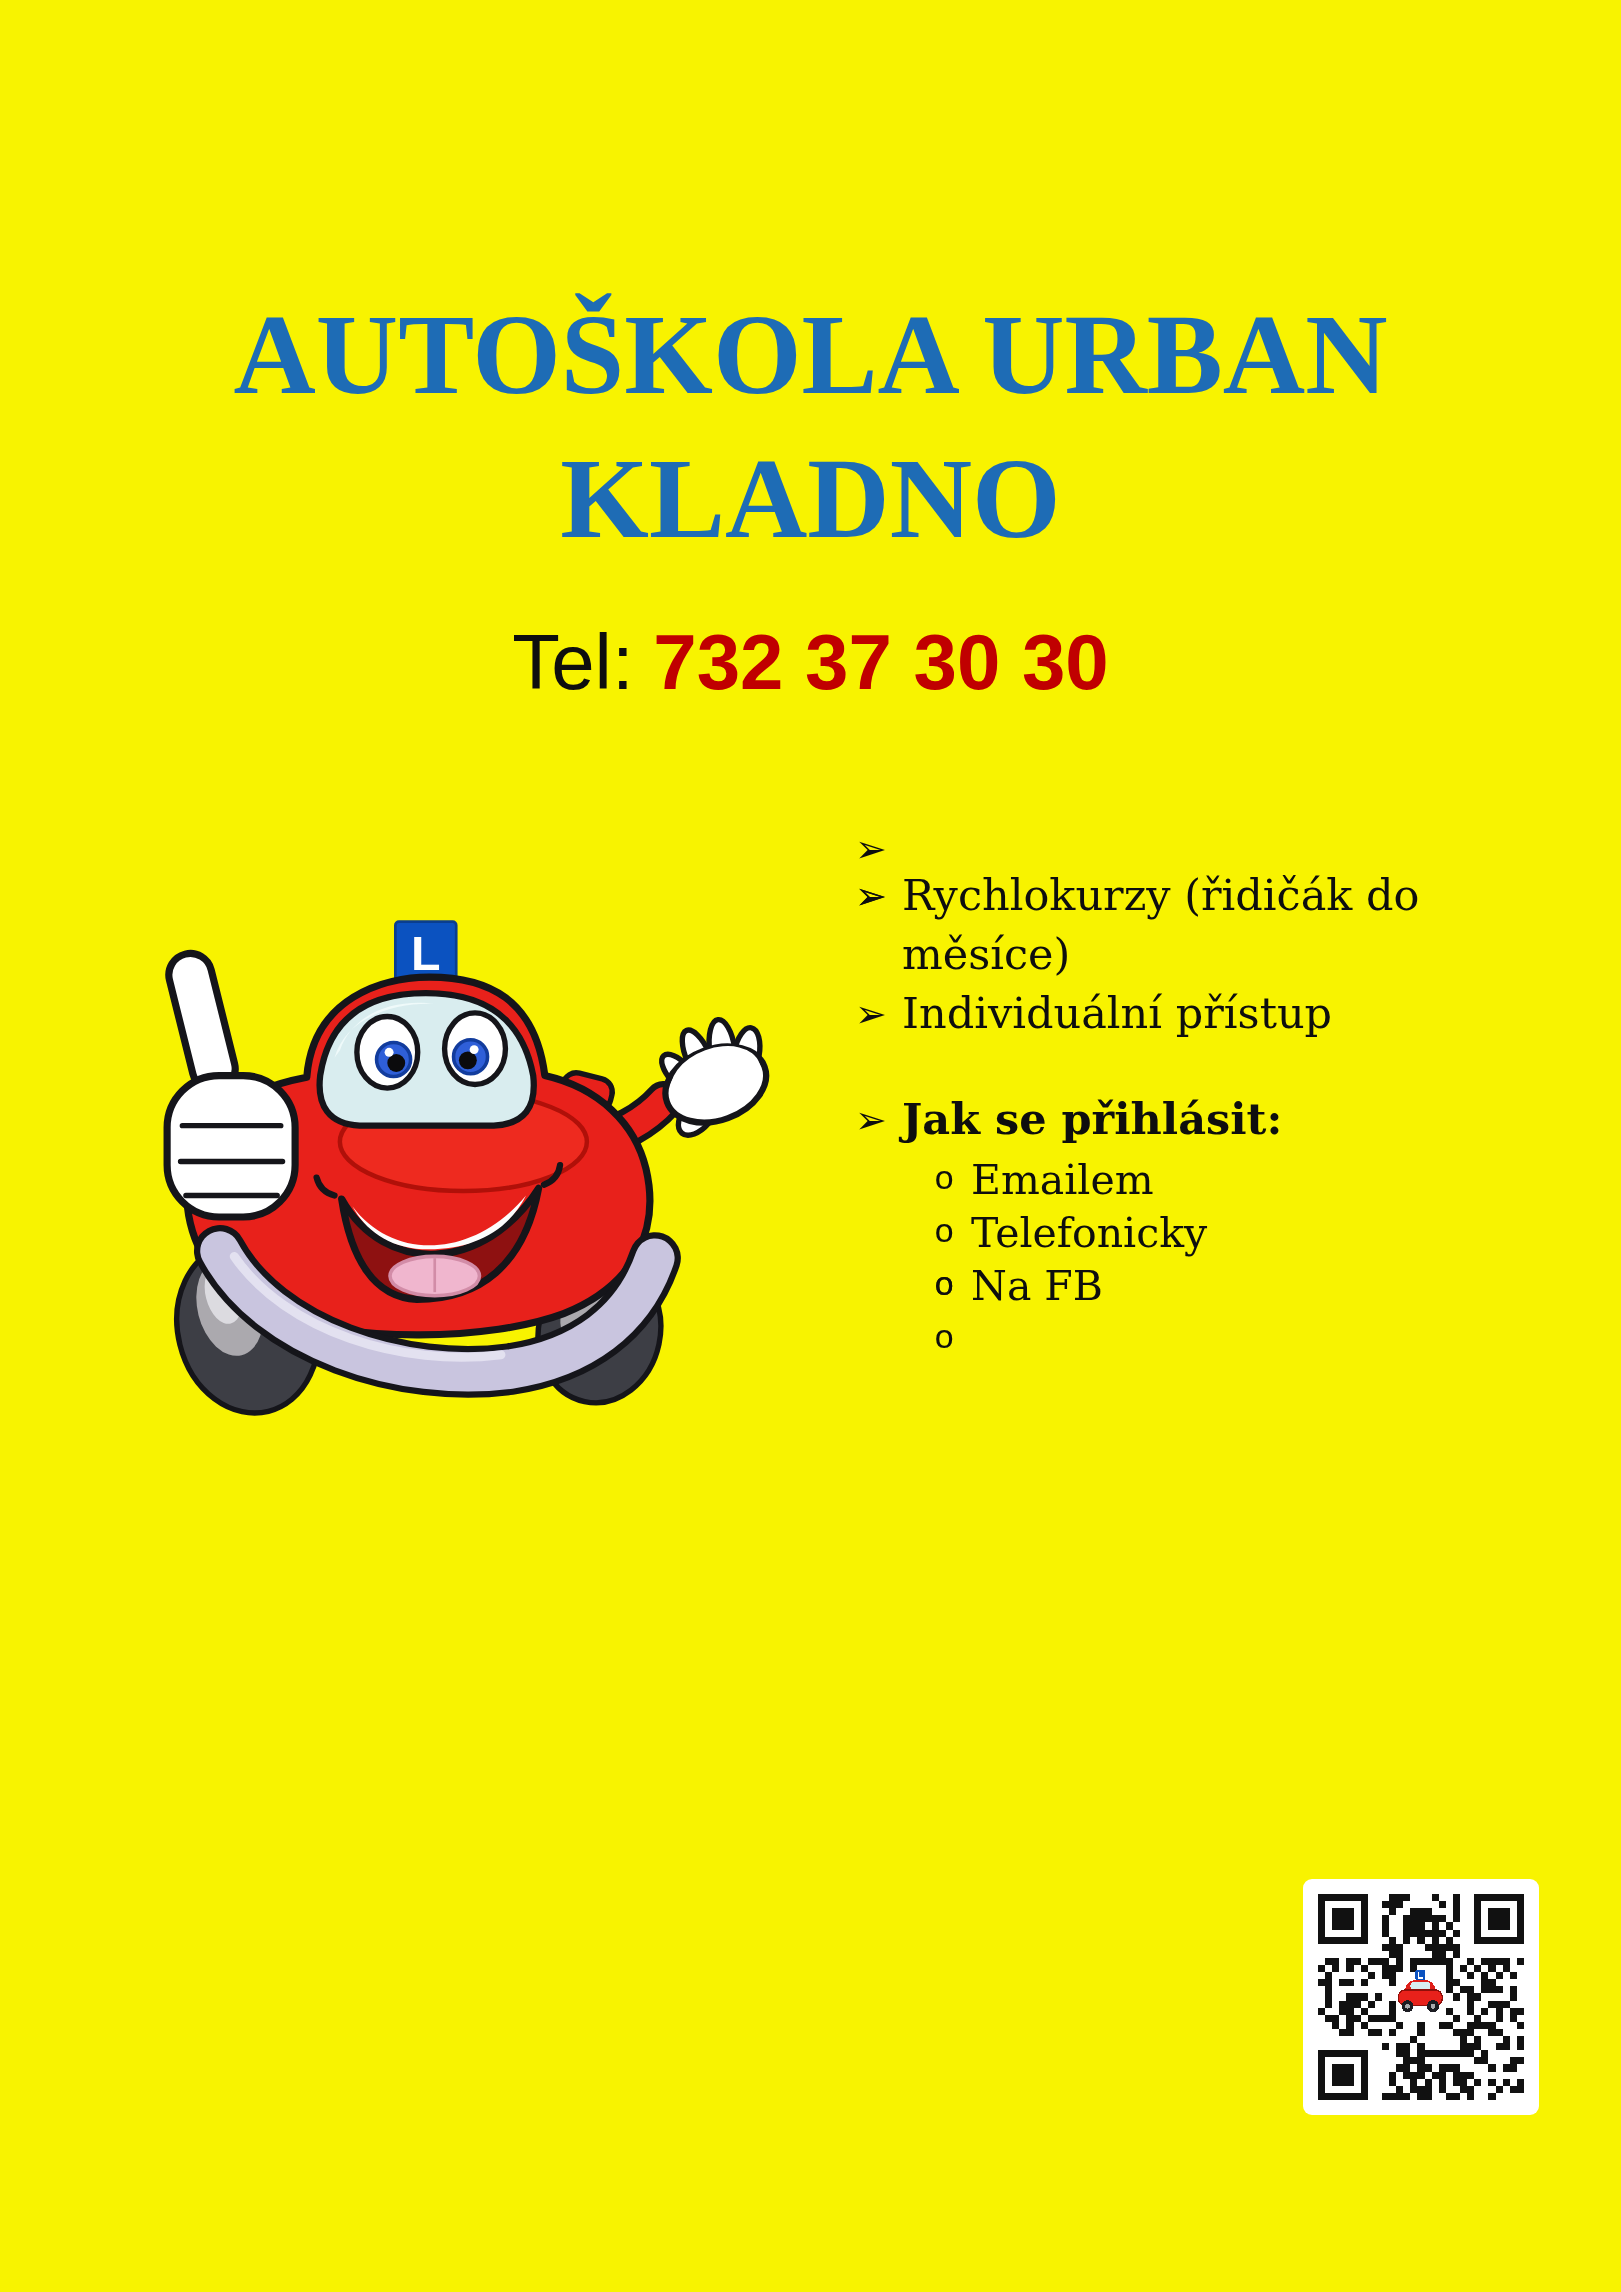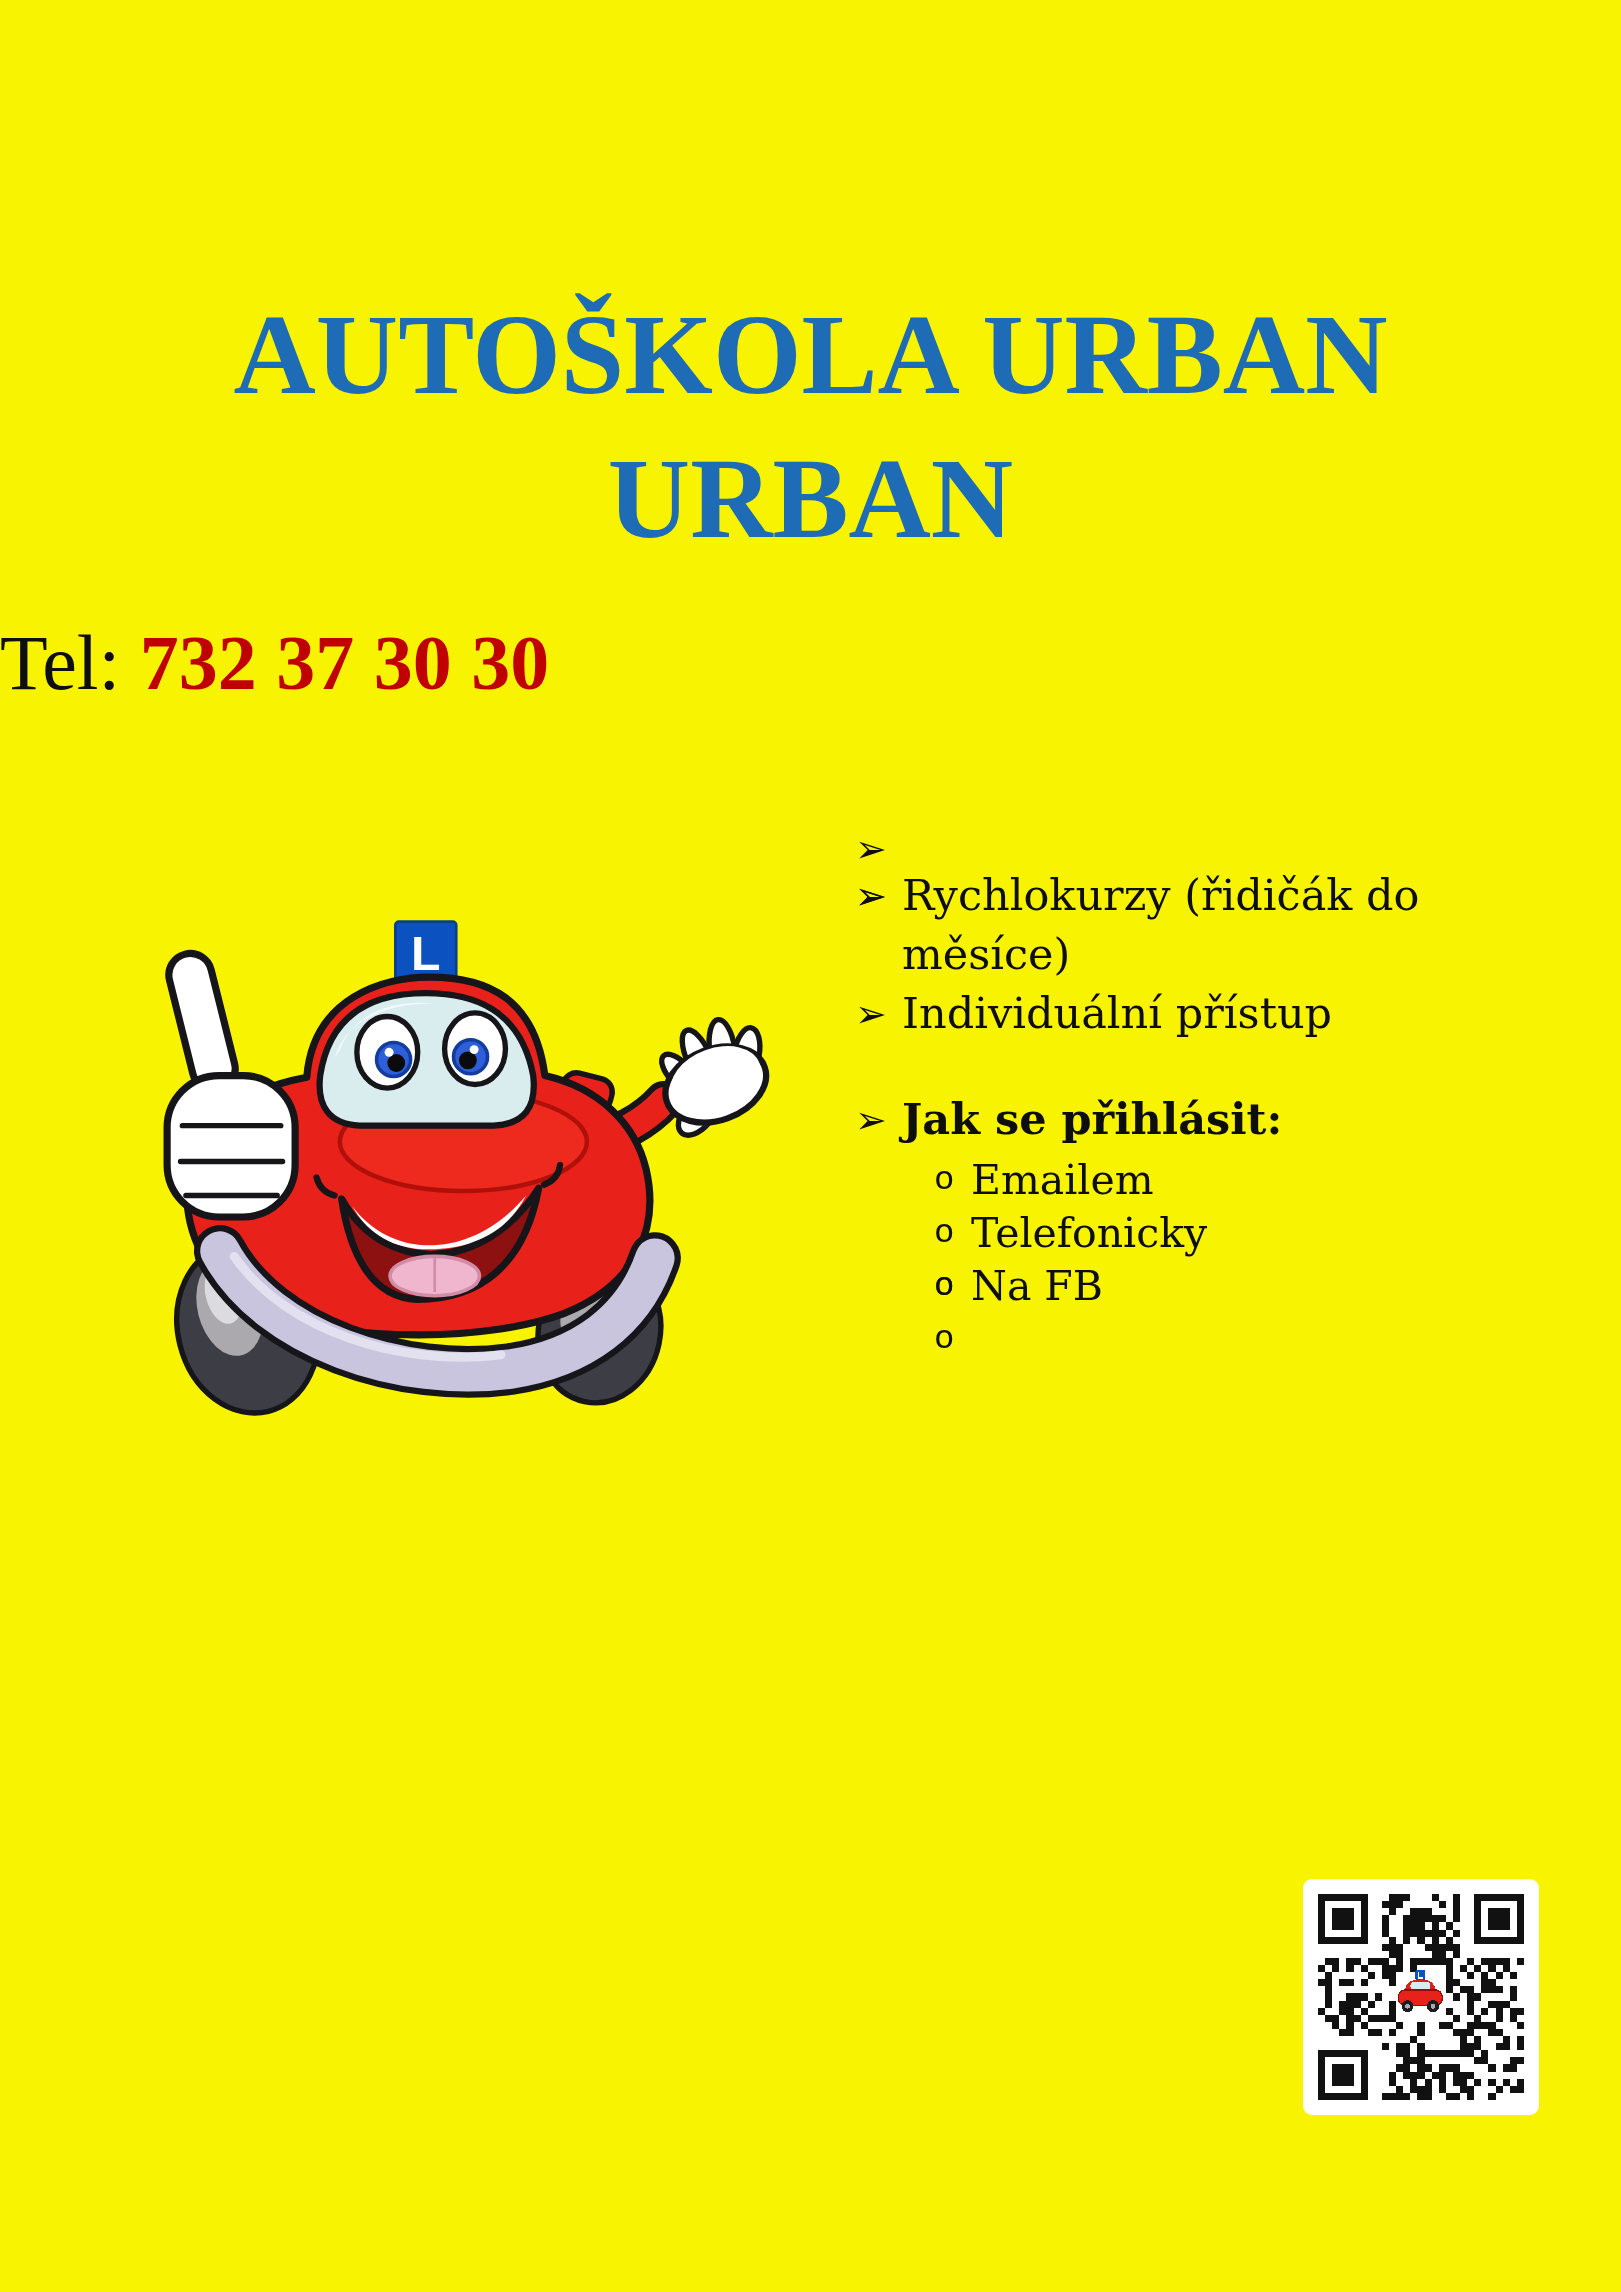--- a/index.html
+++ b/index.html
@@ -11,22 +11,22 @@
     --c-l-plate-blue:#0B52C0;
   }
   *{margin:0;padding:0;box-sizing:border-box;}
   html,body{width:1621px;height:2293px;}
   body{background:var(--c-background);font-family:"DejaVu Serif",serif;color:var(--c-text-black);position:relative;overflow:hidden;}
   #page{position:absolute;inset:0;}
 
   .title{position:absolute;top:283px;left:0;width:100%;text-align:center;
     font-family:"Liberation Serif",serif;font-weight:700;font-size:114px;line-height:144px;
     color:var(--c-title-blue);letter-spacing:0;}
-  .tel{position:absolute;top:613px;left:0;width:100%;
-    font-family:Liberation Serif, serif;font-size:78px;line-height:99px;color:var(--c-text-black);}
+  .tel{position:absolute;top:613px;left:0;width:100%;text-align:center;
+    font-family:Liberation Sans, sans-serif;font-size:78px;line-height:99px;color:var(--c-text-black);}
   .tel .num{font-weight:700;color:var(--c-phone-red);margin-left:19.7px;}
 
   .mascot{position:absolute;left:134px;top:900px;width:725px;height:591px;}
 
   .bullets{position:absolute;left:855px;top:819px;width:645px;}
   .bullet-item{position:relative;padding-left:47px;font-size:43px;line-height:59px;}
   .bullet-item.gap{margin-top:47px;}
   .bullet-item .marker{position:absolute;left:0;top:3.6px;font-family:"DejaVu Sans",sans-serif;font-size:38px;line-height:52px;}
   .b{font-weight:700;}
   .sub-list{margin-top:5.4px;}
@@ -39,21 +39,21 @@
   .qr{position:absolute;left:1303px;top:1879px;width:236px;height:236px;background:#ffffff;border-radius:9px;padding:15px;}
   .qr svg{width:100%;height:100%;display:block;}
 </style>
 </head>
 <body>
 
 <div id="page">
 
   <div class="title">
     <div>AUTOŠKOLA URBAN</div>
-    <div>URBAN</div>
+    <div>KLADNO</div>
   </div>
 
   <div class="tel">
     <span>Tel:</span><span class="num">732 37 30 30</span>
   </div>
 
   <svg class="mascot" viewBox="0 0 810 660" aria-hidden="true">
 
     <g>
       <rect x="292" y="24" width="68" height="68" rx="4" style="fill:var(--c-l-plate-blue)" stroke="#0A3E8F" stroke-width="3"></rect>

